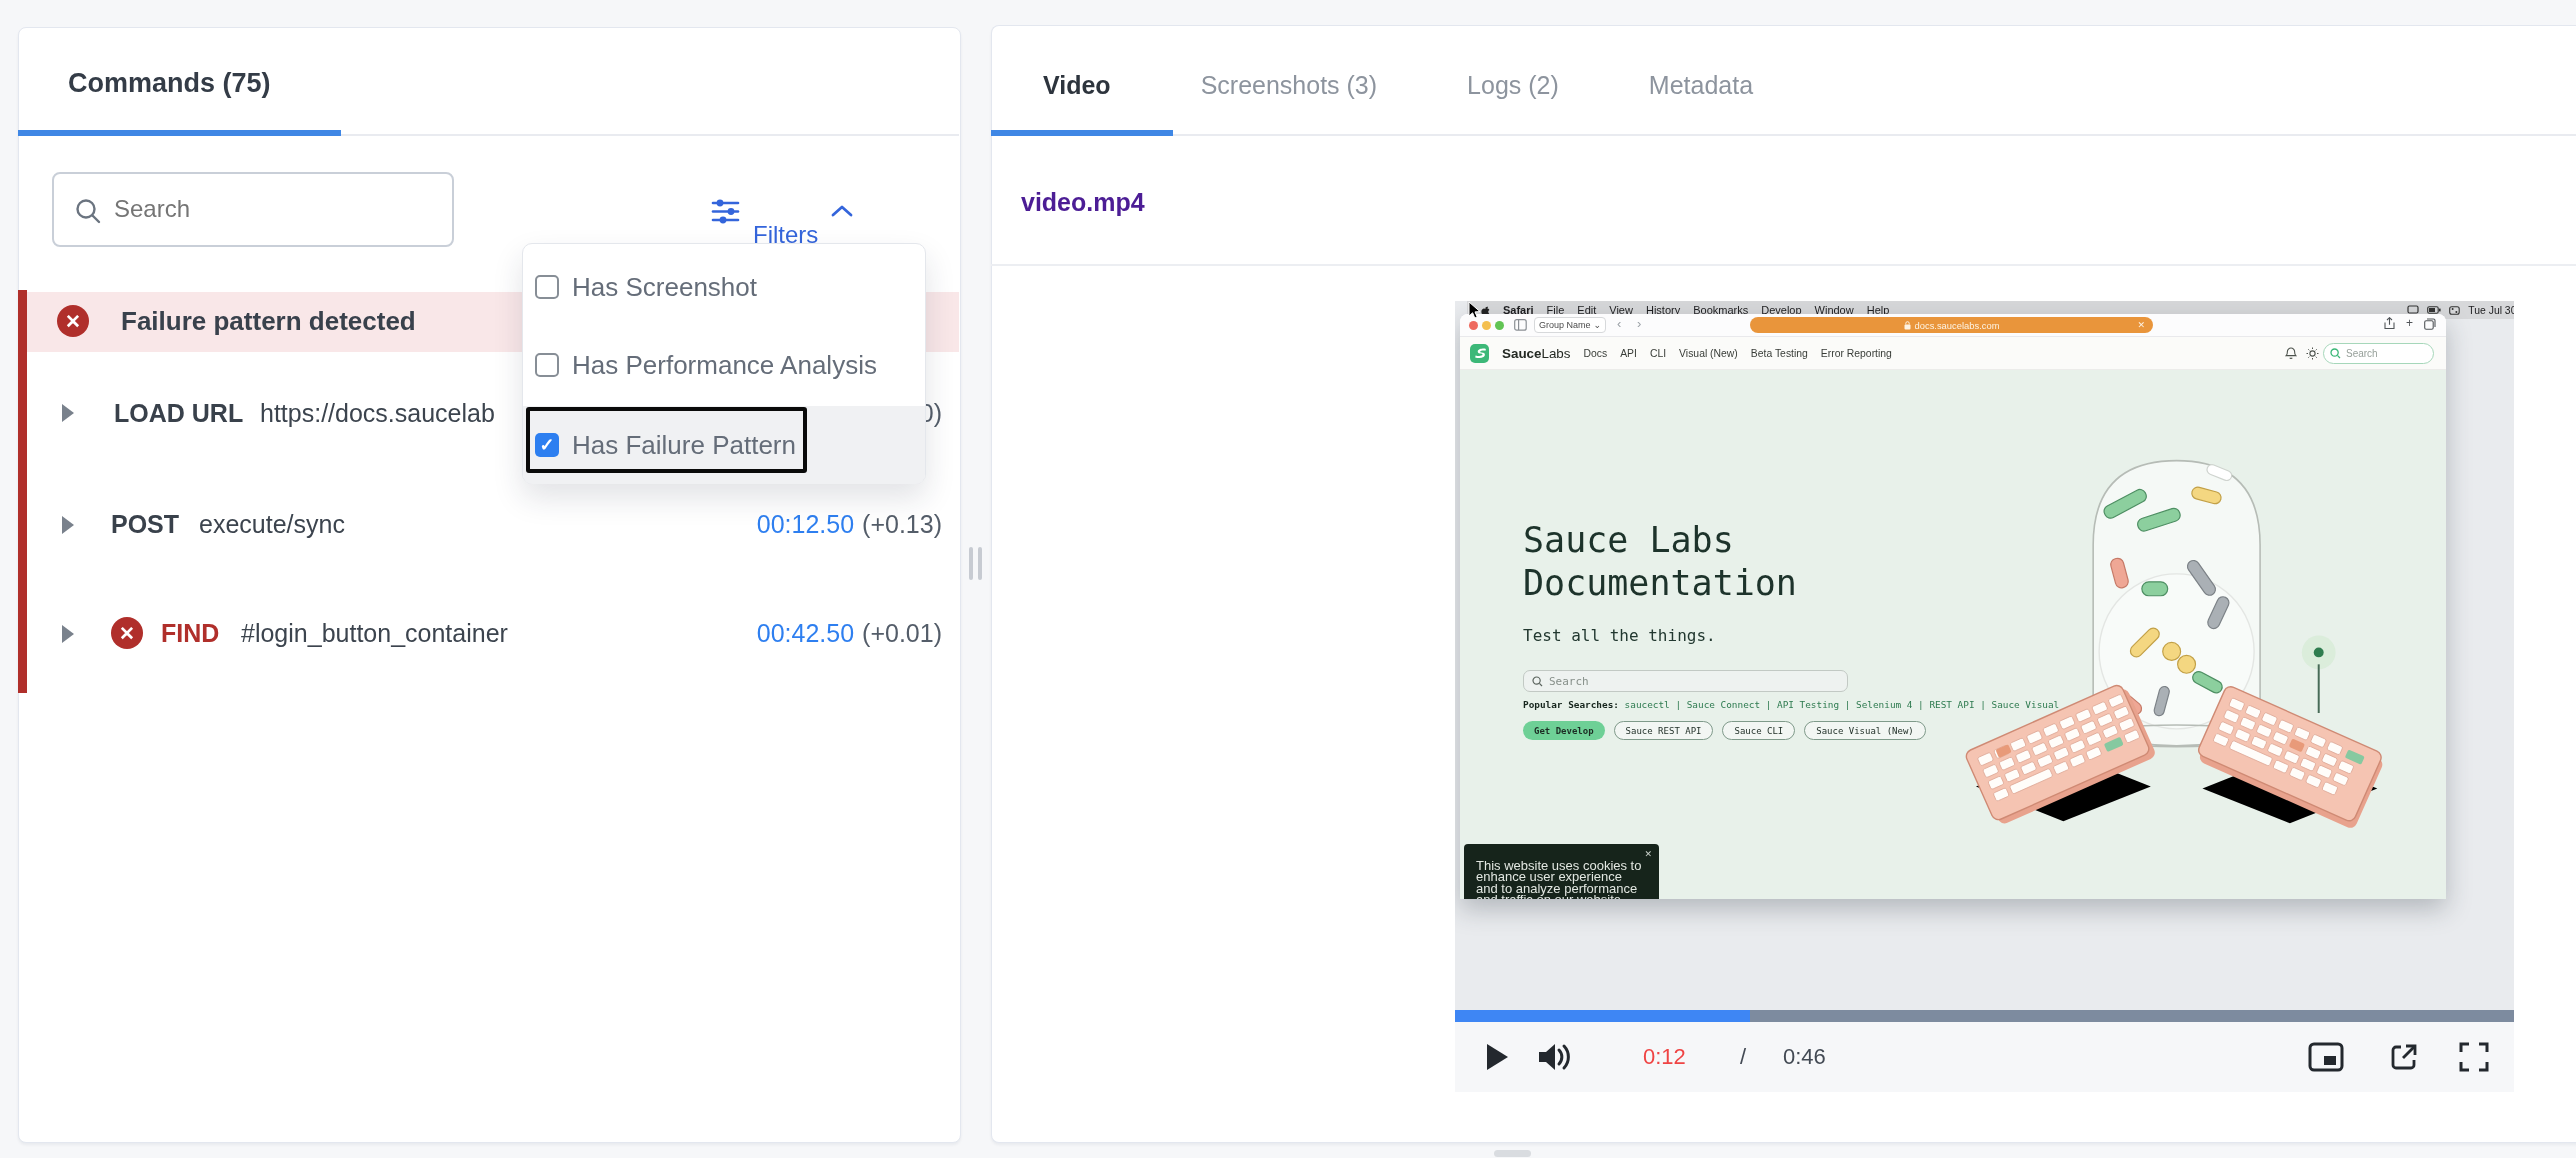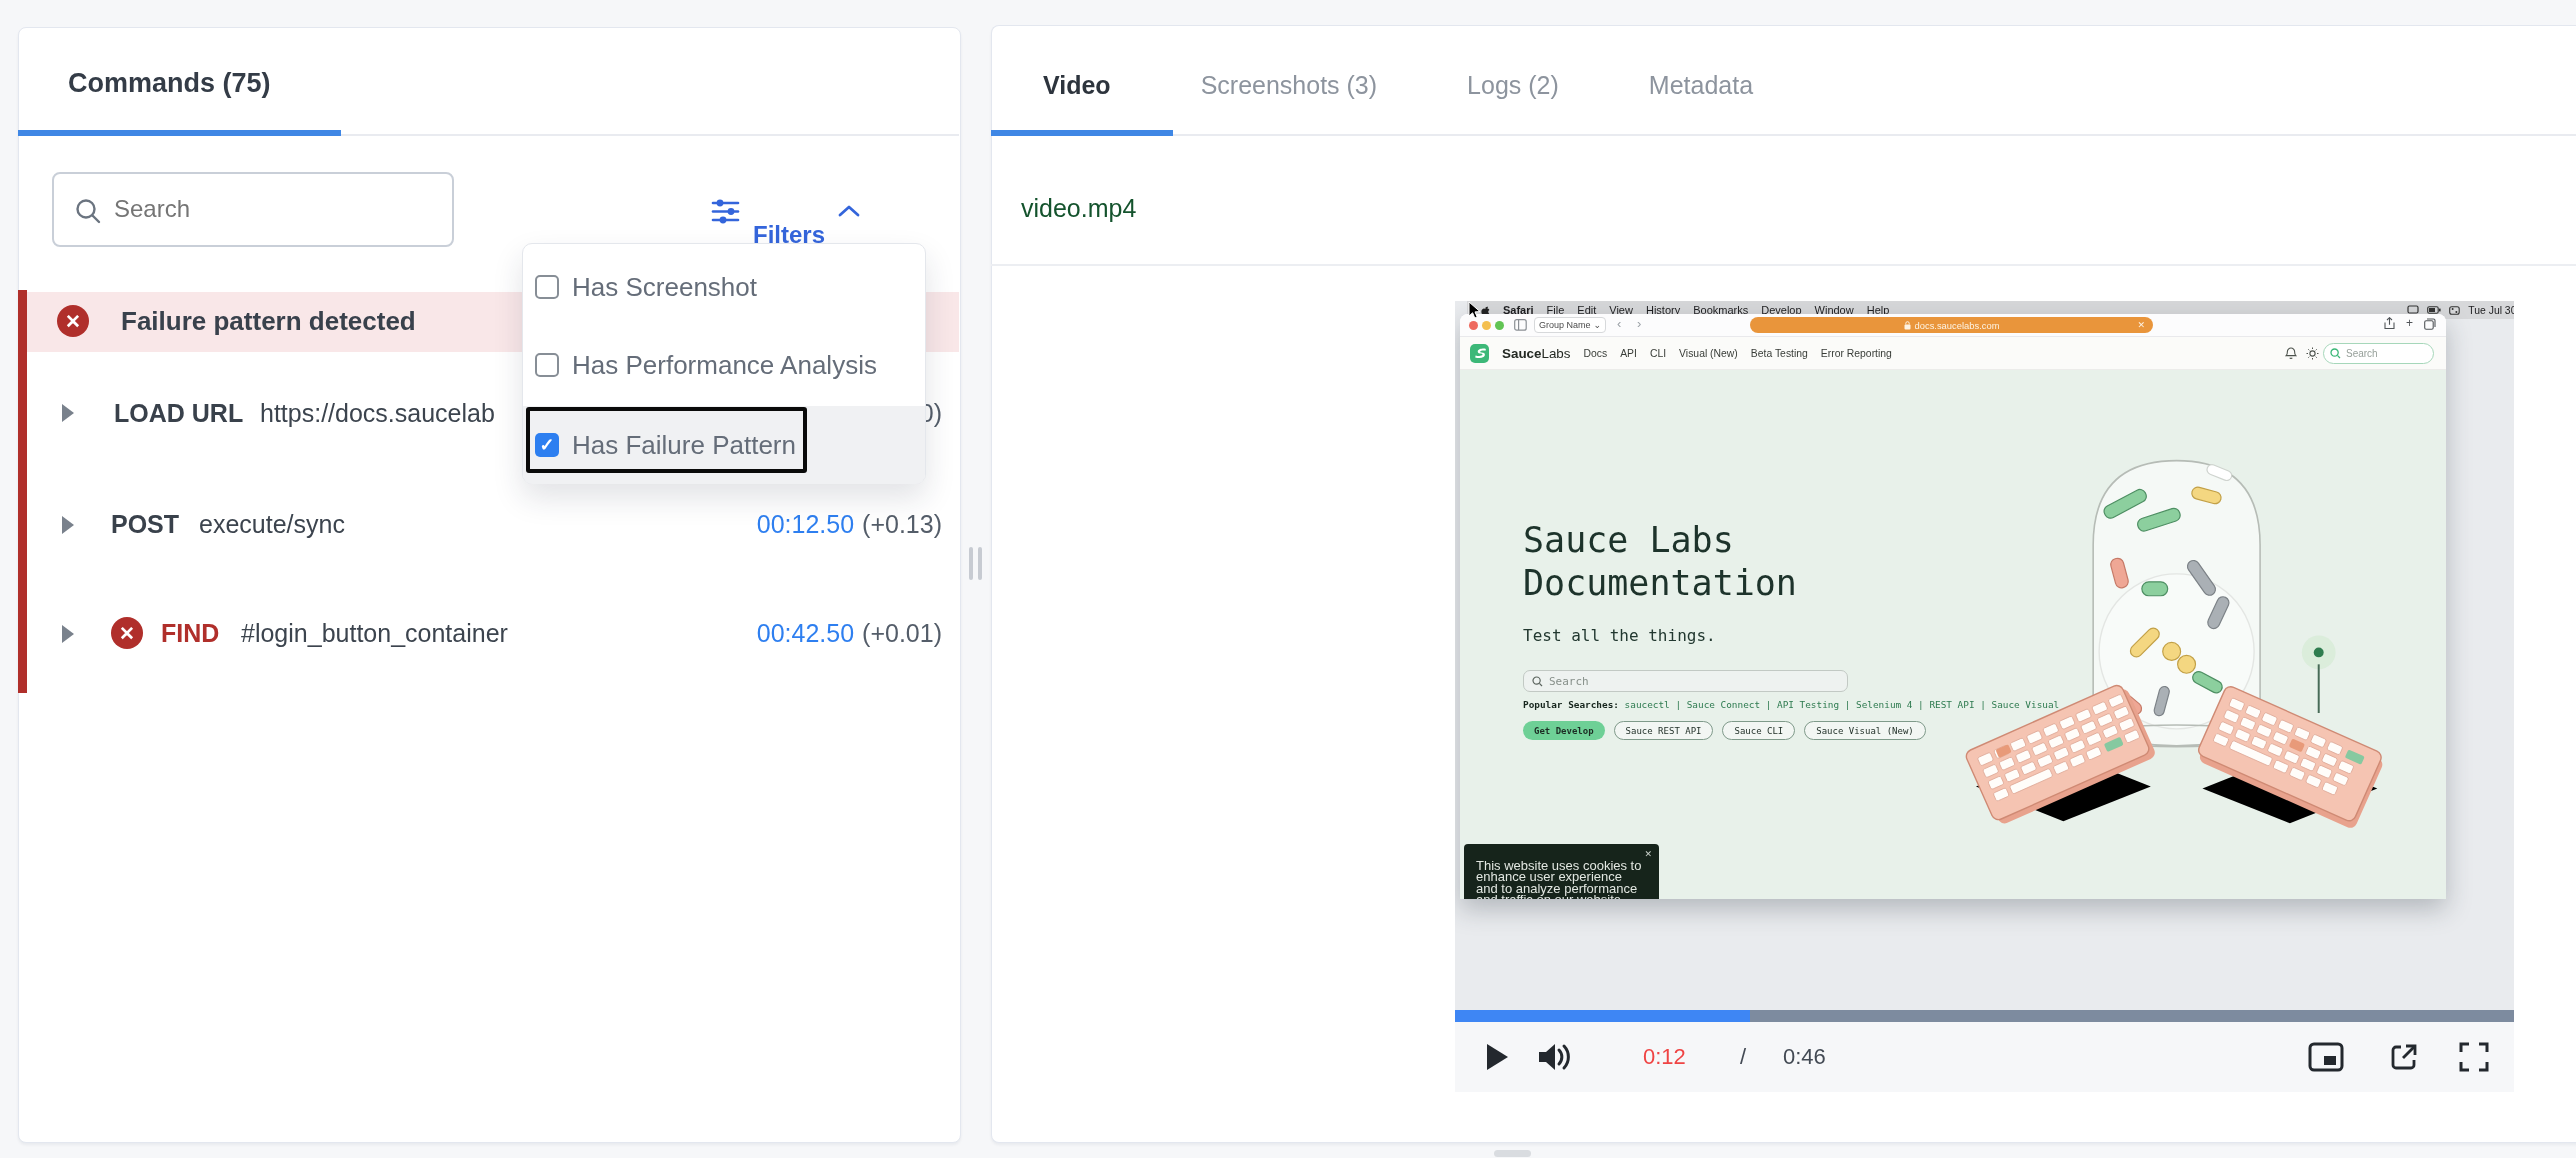--- a/index.html
+++ b/index.html
@@ -64,21 +64,21 @@
             <line x1="3" y1="15.5" x2="28" y2="15.5"></line>
             <line x1="3" y1="24" x2="28" y2="24"></line>
         </g>
         <g fill="#3465db">
           <circle cx="10" cy="7" r="3.4"></circle>
             <circle cx="21" cy="15.5" r="3.4"></circle>
             <circle cx="13" cy="24" r="3.4"></circle>
         </g>
       </svg>
     </span>
-    <span style="font-size:24px;font-weight:700;color:var(--link-blue);margin-top:48px;">Filters</span>
+    <span style="font-size:24px;font-weight:400;color:var(--link-blue);margin-top:48px;">Filters</span>
     <span>
       <svg width="24" height="16" viewBox="0 0 24 16">
           <polyline points="3,12 12,4 21,12" fill="none" stroke="#3465db" stroke-width="2.8" stroke-linecap="round" stroke-linejoin="round"></polyline>
         </svg>
     </span>
   </div>
 
   <div class="abs" style="left:18px;top:290px;width:9px;height:403px;background:var(--red);"></div>
   <div class="abs" style="left:27px;top:292px;width:932px;height:60px;background:var(--banner-bg);">
     <span class="abs err-circle" style="left:30px;top:13px;width:32px;height:32px;font-size:19px;">✕</span>
@@ -136,21 +136,21 @@
 
   <div class="abs" style="left:1043px;top:70px;display:flex;gap:90px;font-size:25px;line-height:30px;">
     <span style="color:#2d343d;font-weight:600;">Video</span>
     <span style="color:#8d949e;">Screenshots (3)</span>
     <span style="color:#8d949e;">Logs (2)</span>
     <span style="color:#8d949e;">Metadata</span>
   </div>
   <div class="abs tabbar-line" style="left:991px;top:134px;width:1585px;height:2px;"></div>
   <div class="abs tab-underline" style="left:991px;top:130px;width:182px;height:6px;"></div>
 
-  <div class="abs" style="left:1021px;top:194px;font-size:25px;font-weight:normal;color:#14532d;">video.mp4</div>
+  <div class="abs" style="left:1021px;top:188px;font-size:25px;font-weight:bold;color:#4c1d95;">video.mp4</div>
   <div class="abs" style="left:991px;top:264px;width:1585px;height:2px;background:#eceef2;"></div>
 
   <div class="abs" style="left:1455px;top:301px;width:1059px;height:709px;background:#e9ebee;overflow:hidden;">
 
     <div class="abs" style="left:12px;top:0;width:1097px;height:18px;background:#d7d8da;">
       <div class="abs" style="left:14px;top:0;height:18px;display:flex;align-items:center;gap:13px;font-size:11px;color:#1d1d1f;white-space:nowrap;">
         <span>
           <svg width="9" height="11" viewBox="0 0 9 11">
               <path d="M4.5 2.6c.8-1 2-1 2.6-.9-.1.7-.5 1.2-1 1.5.9.1 1.9.7 2.3 1.8-1 .5-1.3 1.5-1 2.6.2.9.8 1.5 1.1 1.7-.5 1-1.3 1.7-2 1.7-.6 0-.8-.4-1.7-.4s-1.2.4-1.8.4C2 11 .6 9.2.4 7.2.2 5.2 1.3 3.7 2.8 3.5c.7-.1 1.3.3 1.7.3z" fill="#222"></path>
             </svg>

